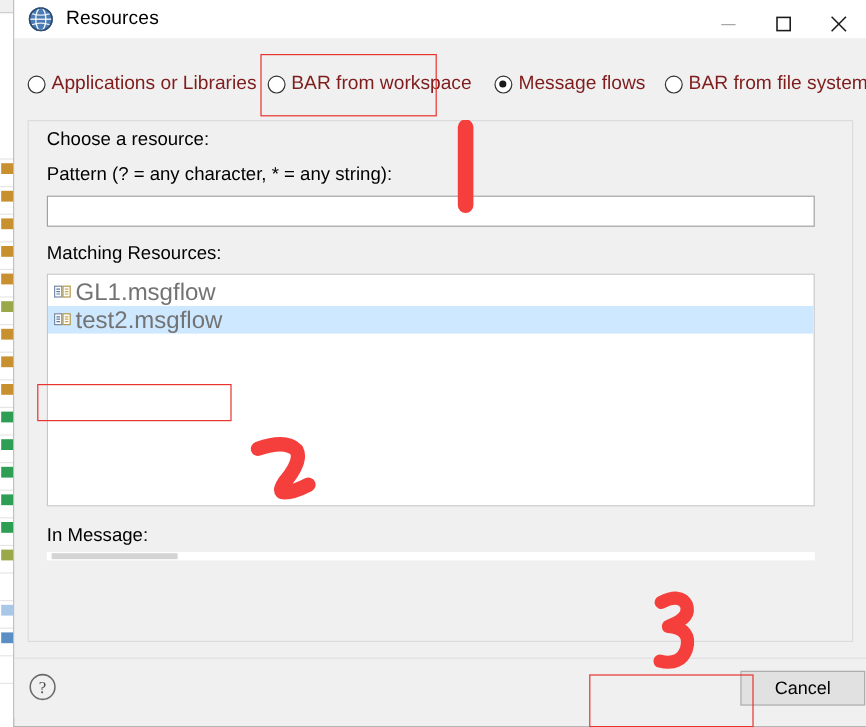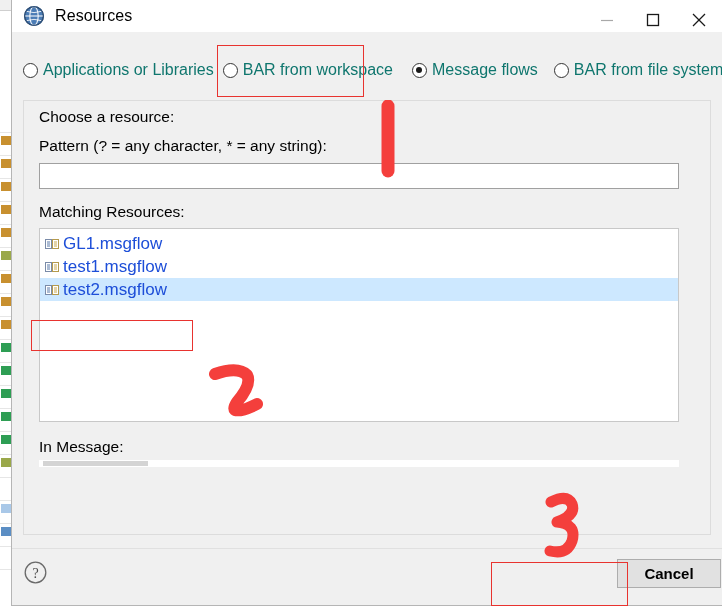--- a/index.html
+++ b/index.html
@@ -139,21 +139,21 @@
     content: "";
     position: absolute;
     left: 3.3px; top: 3.3px;
     width: 6px; height: 6px;
     border-radius: 50%;
     background: #1a1a1a;
   }
   .radio-label {
     margin-left: 5px;
     font-size: 16px;
-    color: #0f766e;
+    color: #7f1d1d;
   }
 
   
   #group-box {
     position: absolute;
     left: 11px;
     top: 68px;
     width: 688px;
     height: 435px;
     border: 1px solid #dcdcdc;
@@ -209,22 +209,22 @@
   }
   .res-item.selected {
     background: #cde8ff;
   }
   .res-icon {
     width: 15px; height: 13px;
     flex: none;
     margin-right: 3px;
   }
   .res-label {
-    font-size: 17px;
-    color: #1d4ed8;
+    font-size: 20px;
+    color: #737373;
     line-height: 1;
   }
 
   
   #folders-scroll {
     position: absolute;
     left: 27px;
     top: 428px;
     width: 640px;
     height: 7px;
@@ -274,21 +274,20 @@
     left: 487px;
     top: 527px;
     width: 104px;
     border: 2px solid #0078d7;
     background: #e1e1e1;
   }
   #cancel-button {
     left: 605px;
     top: 527px;
     width: 104px;
-    font-weight: bold;
   }
 
   
   .anno {
     position: absolute;
     pointer-events: none;
   }
   .anno-box {
     border: 1.6px solid #e8332f;
     box-sizing: border-box;
@@ -429,35 +428,20 @@
             <line x1="2" y1="8" x2="5" y2="8" stroke="#5878a8" stroke-width="1"></line>
             <rect x="7.5" y="1.5" width="6" height="9" fill="#ffffff" stroke="#b59a4c" stroke-width="1"></rect>
             <line x1="9" y1="4" x2="12" y2="4" stroke="#c8a84e" stroke-width="1"></line>
             <line x1="9" y1="6" x2="12" y2="6" stroke="#c8a84e" stroke-width="1"></line>
             <line x1="9" y1="8" x2="12" y2="8" stroke="#c8a84e" stroke-width="1"></line>
           </svg>
         </span>
         <span class="res-label">GL1.msgflow</span>
       </div>
 
-      <div class="res-item">
-        <span class="res-icon">
-          <svg width="15" height="13" viewBox="0 0 15 13">
-            <rect x="0.5" y="1.5" width="6" height="9" fill="#ffffff" stroke="#7a8ba8" stroke-width="1"></rect>
-            <line x1="2" y1="4" x2="5" y2="4" stroke="#5878a8" stroke-width="1"></line>
-            <line x1="2" y1="6" x2="5" y2="6" stroke="#5878a8" stroke-width="1"></line>
-            <line x1="2" y1="8" x2="5" y2="8" stroke="#5878a8" stroke-width="1"></line>
-            <rect x="7.5" y="1.5" width="6" height="9" fill="#ffffff" stroke="#b59a4c" stroke-width="1"></rect>
-            <line x1="9" y1="4" x2="12" y2="4" stroke="#c8a84e" stroke-width="1"></line>
-            <line x1="9" y1="6" x2="12" y2="6" stroke="#c8a84e" stroke-width="1"></line>
-            <line x1="9" y1="8" x2="12" y2="8" stroke="#c8a84e" stroke-width="1"></line>
-          </svg>
-        </span>
-        <span class="res-label">test1.msgflow</span>
-      </div>
 
       <div class="res-item selected">
         <span class="res-icon">
           <svg width="15" height="13" viewBox="0 0 15 13">
             <rect x="0.5" y="1.5" width="6" height="9" fill="#ffffff" stroke="#7a8ba8" stroke-width="1"></rect>
             <line x1="2" y1="4" x2="5" y2="4" stroke="#5878a8" stroke-width="1"></line>
             <line x1="2" y1="6" x2="5" y2="6" stroke="#5878a8" stroke-width="1"></line>
             <line x1="2" y1="8" x2="5" y2="8" stroke="#5878a8" stroke-width="1"></line>
             <rect x="7.5" y="1.5" width="6" height="9" fill="#ffffff" stroke="#b59a4c" stroke-width="1"></rect>
             <line x1="9" y1="4" x2="12" y2="4" stroke="#c8a84e" stroke-width="1"></line>

